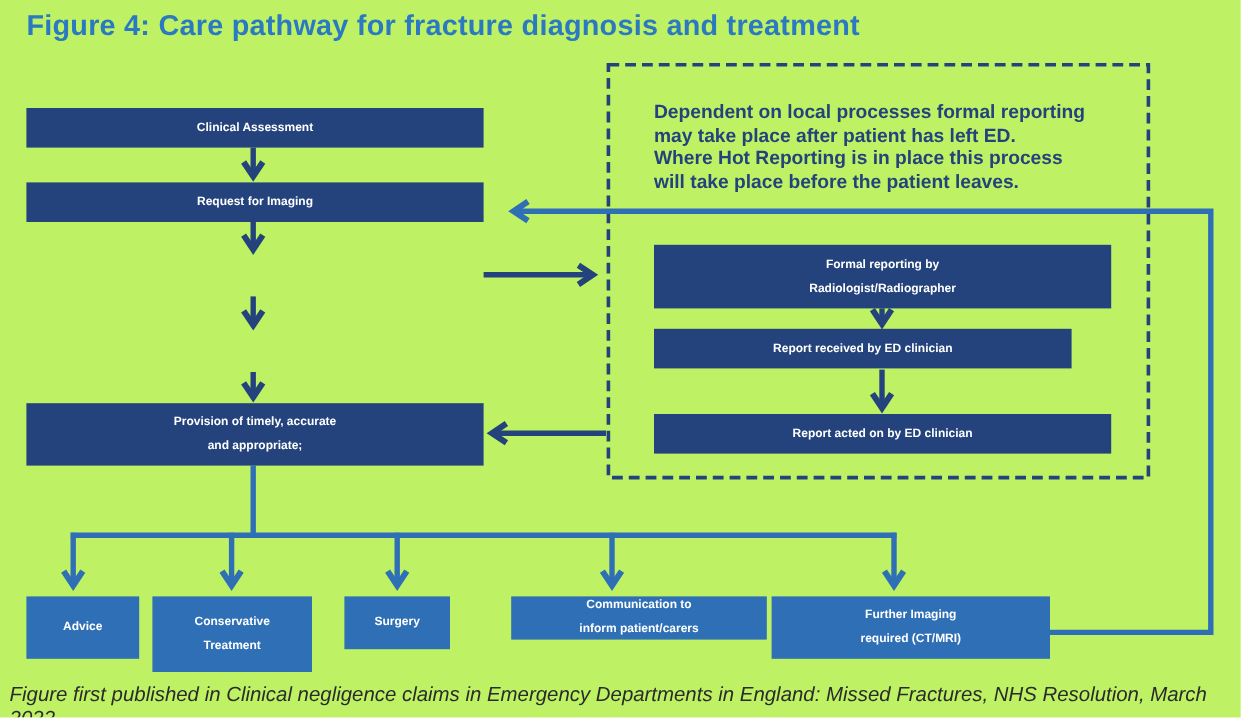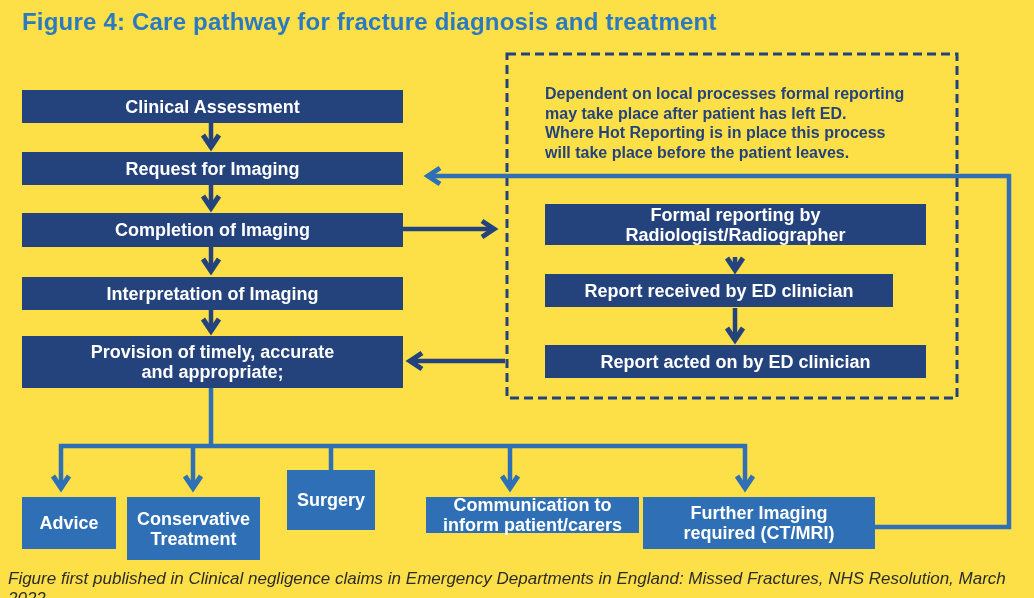--- a/index.html
+++ b/index.html
@@ -1,32 +1,32 @@
 <!DOCTYPE html>
 <html><head>
 <meta charset="utf-8">
 <style>
   html,body{margin:0;padding:0;background:#ffffff;}
   .stage{
     position:relative;
     width:1034px;height:598px;
-    background:#fde047;
+    background:#bef264;
     font-family:"Liberation Sans", sans-serif;
     overflow:hidden;
   }
   .title{
     position:absolute;left:22px;top:8px;
     font-size:24px;font-weight:bold;color:#2b7ac1;
     letter-spacing:0.2px;
   }
   .box{
     position:absolute;
     display:flex;align-items:center;justify-content:center;
     text-align:center;
-    color:#ffffff;font-weight:bold;font-size:18px;line-height:20px;
+    color:#ffffff;font-weight:bold;font-size:10px;line-height:20px;
     white-space:pre-line;
     z-index:2;
   }
   .navy{background:#24437c;}
   .blue{background:#2e6fb6;}
   .note{
     position:absolute;left:545px;top:71px;width:400px;
     color:#24437c;font-weight:bold;font-size:16px;line-height:19.5px;
     white-space:pre-line;z-index:2;margin-top:13px;
   }
@@ -73,39 +73,37 @@
     <line x1="59" y1="446" x2="747" y2="446" stroke="#2e6fb6" stroke-width="4.5"></line>
     <line x1="61" y1="444" x2="61" y2="487" stroke="#2e6fb6" stroke-width="4.5" marker-end="url(#chevBlue)"></line>
     <line x1="193" y1="444" x2="193" y2="487" stroke="#2e6fb6" stroke-width="4.5" marker-end="url(#chevBlue)"></line>
     <line x1="331" y1="444" x2="331" y2="487" stroke="#2e6fb6" stroke-width="4.5" marker-end="url(#chevBlue)"></line>
     <line x1="510" y1="444" x2="510" y2="487" stroke="#2e6fb6" stroke-width="4.5" marker-end="url(#chevBlue)"></line>
     <line x1="745" y1="444" x2="745" y2="487" stroke="#2e6fb6" stroke-width="4.5" marker-end="url(#chevBlue)"></line>
   </svg>
 
   <div class="box navy" style="left:22px;top:90px;width:381px;height:33px">Clinical Assessment</div>
   <div class="box navy" style="left:22px;top:152px;width:381px;height:33px">Request for Imaging</div>
-  <div class="box navy" style="left:22px;top:213px;width:381px;height:34px">Completion of Imaging</div>
-  <div class="box navy" style="left:22px;top:277px;width:381px;height:33px">Interpretation of Imaging</div>
   <div class="box navy" style="left:22px;top:336px;width:381px;height:52px">Provision of timely, accurate
 and appropriate;</div>
 
   <div class="note">Dependent on local processes formal reporting
 may take place after patient has left ED.
 Where Hot Reporting is in place this process
 will take place before the patient leaves.</div>
 
-  <div class="box navy" style="left:545px;top:204px;width:381px;height:41px">Formal reporting by
+  <div class="box navy" style="left:545px;top:204px;width:381px;height:53px">Formal reporting by
 Radiologist/Radiographer</div>
   <div class="box navy" style="left:545px;top:274px;width:348px;height:33px">Report received by ED clinician</div>
   <div class="box navy" style="left:545px;top:345px;width:381px;height:33px">Report acted on by ED clinician</div>
 
   <div class="box blue" style="left:22px;top:497px;width:94px;height:52px">Advice</div>
   <div class="box blue" style="left:127px;top:497px;width:133px;height:63px">Conservative
 Treatment</div>
-  <div class="box blue" style="left:287px;top:470px;width:88px;height:60px">Surgery</div>
+  <div class="box blue" style="left:287px;top:497px;width:88px;height:44px">Surgery</div>
   <div class="box blue" style="left:426px;top:497px;width:213px;height:36px">Communication to
 inform patient/carers</div>
   <div class="box blue" style="left:643px;top:497px;width:232px;height:52px">Further Imaging
 required (CT/MRI)</div>
 
   <div class="footer">Figure first published in Clinical negligence claims in Emergency Departments in England: Missed Fractures, NHS Resolution, March 2022</div>
 
 </div>
 
 </body></html>

